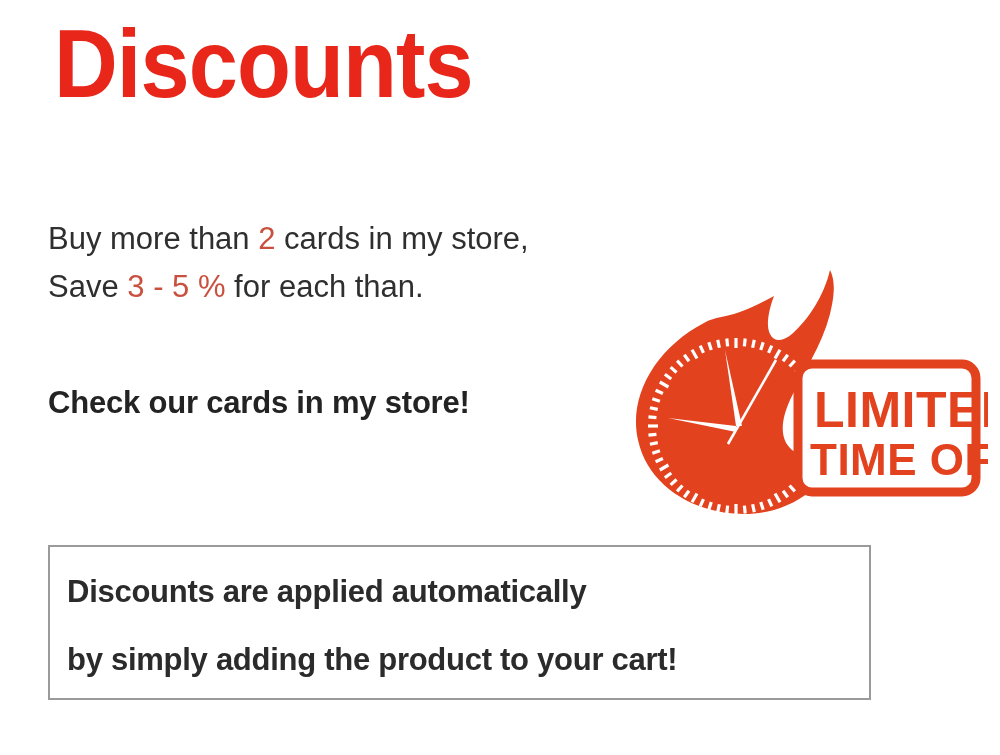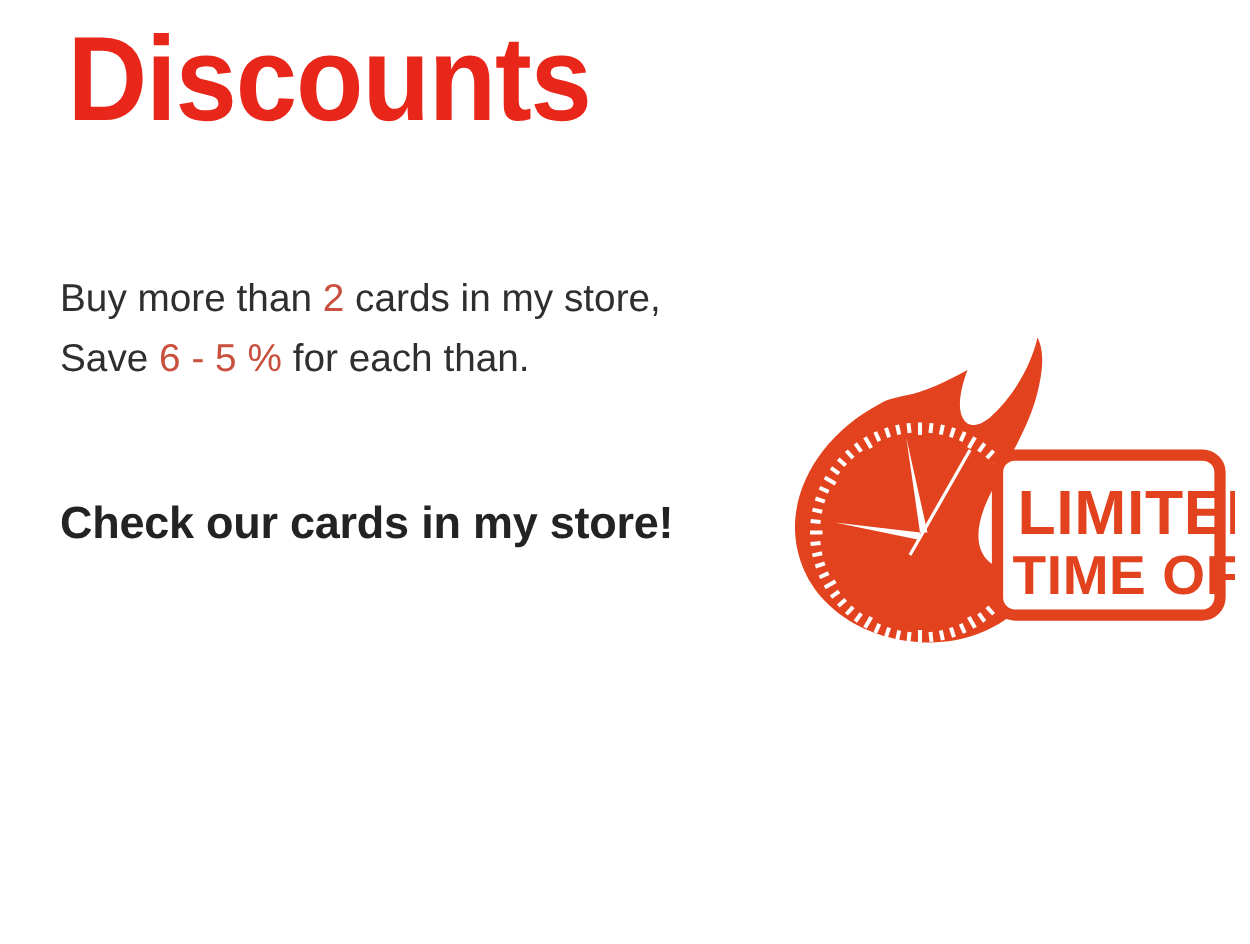--- a/index.html
+++ b/index.html
@@ -50,22 +50,22 @@
     font-weight: normal;
   }
   .copy-line-1 { top: 203px; margin-top: 19px; }
   .copy-line-2 { top: 270px; }
 
   .accent { color: #c9503e; }
 
   .copy-strong {
     position: absolute;
     left: 48px;
-    top: 398px;
-    font-size: 36px;
+    top: 386px;
+    font-size: 31px;
     line-height: 1.1;
     font-weight: bold;
     color: #232323;
     white-space: nowrap;
     letter-spacing: -0.2px;
   }
 
   
   .badge-graphic {
     position: absolute;
@@ -111,21 +111,21 @@
 
 <div class="promo-canvas">
 
   <div class="promo-title">Discounts</div>
 
   <div class="copy-line copy-line-1">
     <span>Buy more than </span><span class="accent">2</span><span> cards in my store,</span>
   </div>
 
   <div class="copy-line copy-line-2">
-    <span>Save </span><span class="accent">6 - 5 %</span><span> for each than.</span>
+    <span>Save </span><span class="accent">3 - 5 %</span><span> for each than.</span>
   </div>
 
   <div class="copy-strong">Check our cards in my store!</div>
 
   <div class="badge-graphic">
     <svg viewBox="0 0 392 248" xmlns="http://www.w3.org/2000/svg" aria-hidden="true">
       <g>
 
         <path fill="#e3421f" d="
           M 108 55
@@ -231,14 +231,18 @@
       </g>
 
       <g>
         <rect x="202" y="96" width="178" height="128" rx="14" ry="14" fill="#ffffff" stroke="#e3421f" stroke-width="9"></rect>
         <text x="218" y="159" font-family="'Liberation Sans Narrow','Liberation Sans',sans-serif" font-size="50" font-weight="bold" fill="#e3421f" letter-spacing="0.5">LIMITED</text>
         <text x="214" y="207" font-family="'Liberation Sans Narrow','Liberation Sans',sans-serif" font-size="44" font-weight="bold" fill="#e3421f" letter-spacing="0.5">TIME OFFER</text>
       </g>
     </svg>
   </div>
 
+  <div class="callout-box">
+    <div class="callout-line callout-line-1">Discounts are applied automatically</div>
+    <div class="callout-line callout-line-2">by simply adding the product to your cart!</div>
+  </div>
 
 </div>
 
 </body></html>

